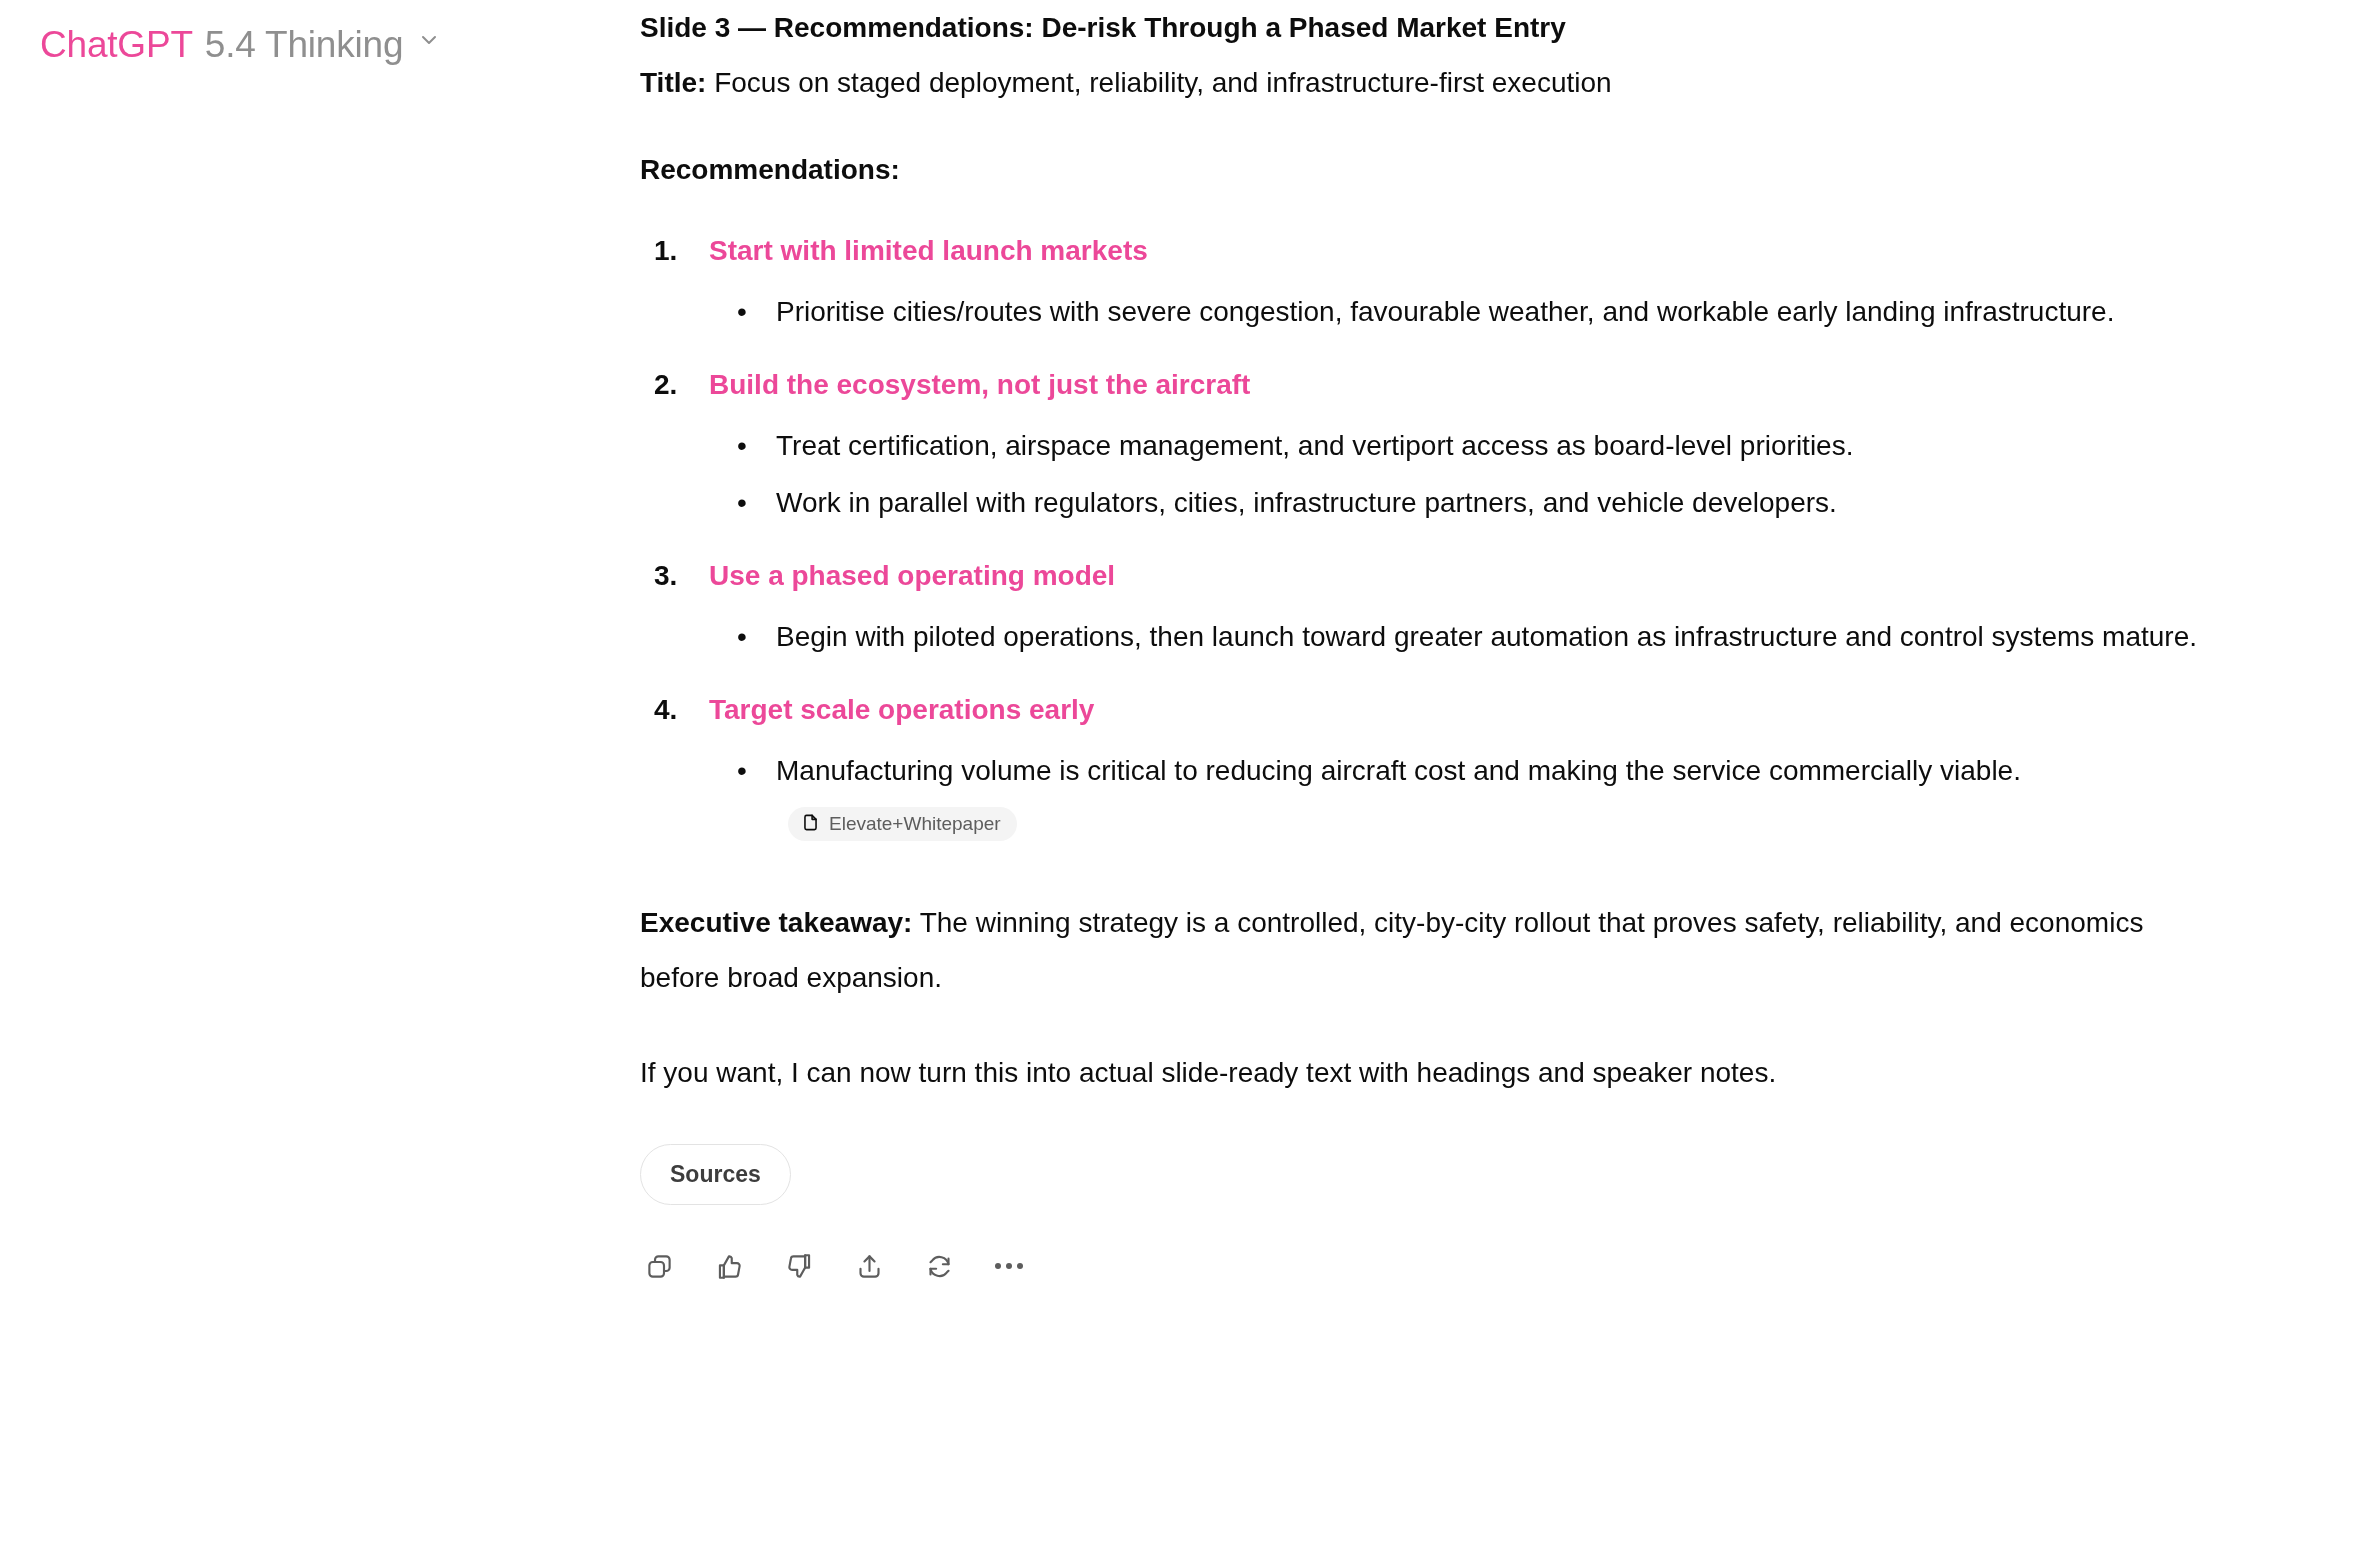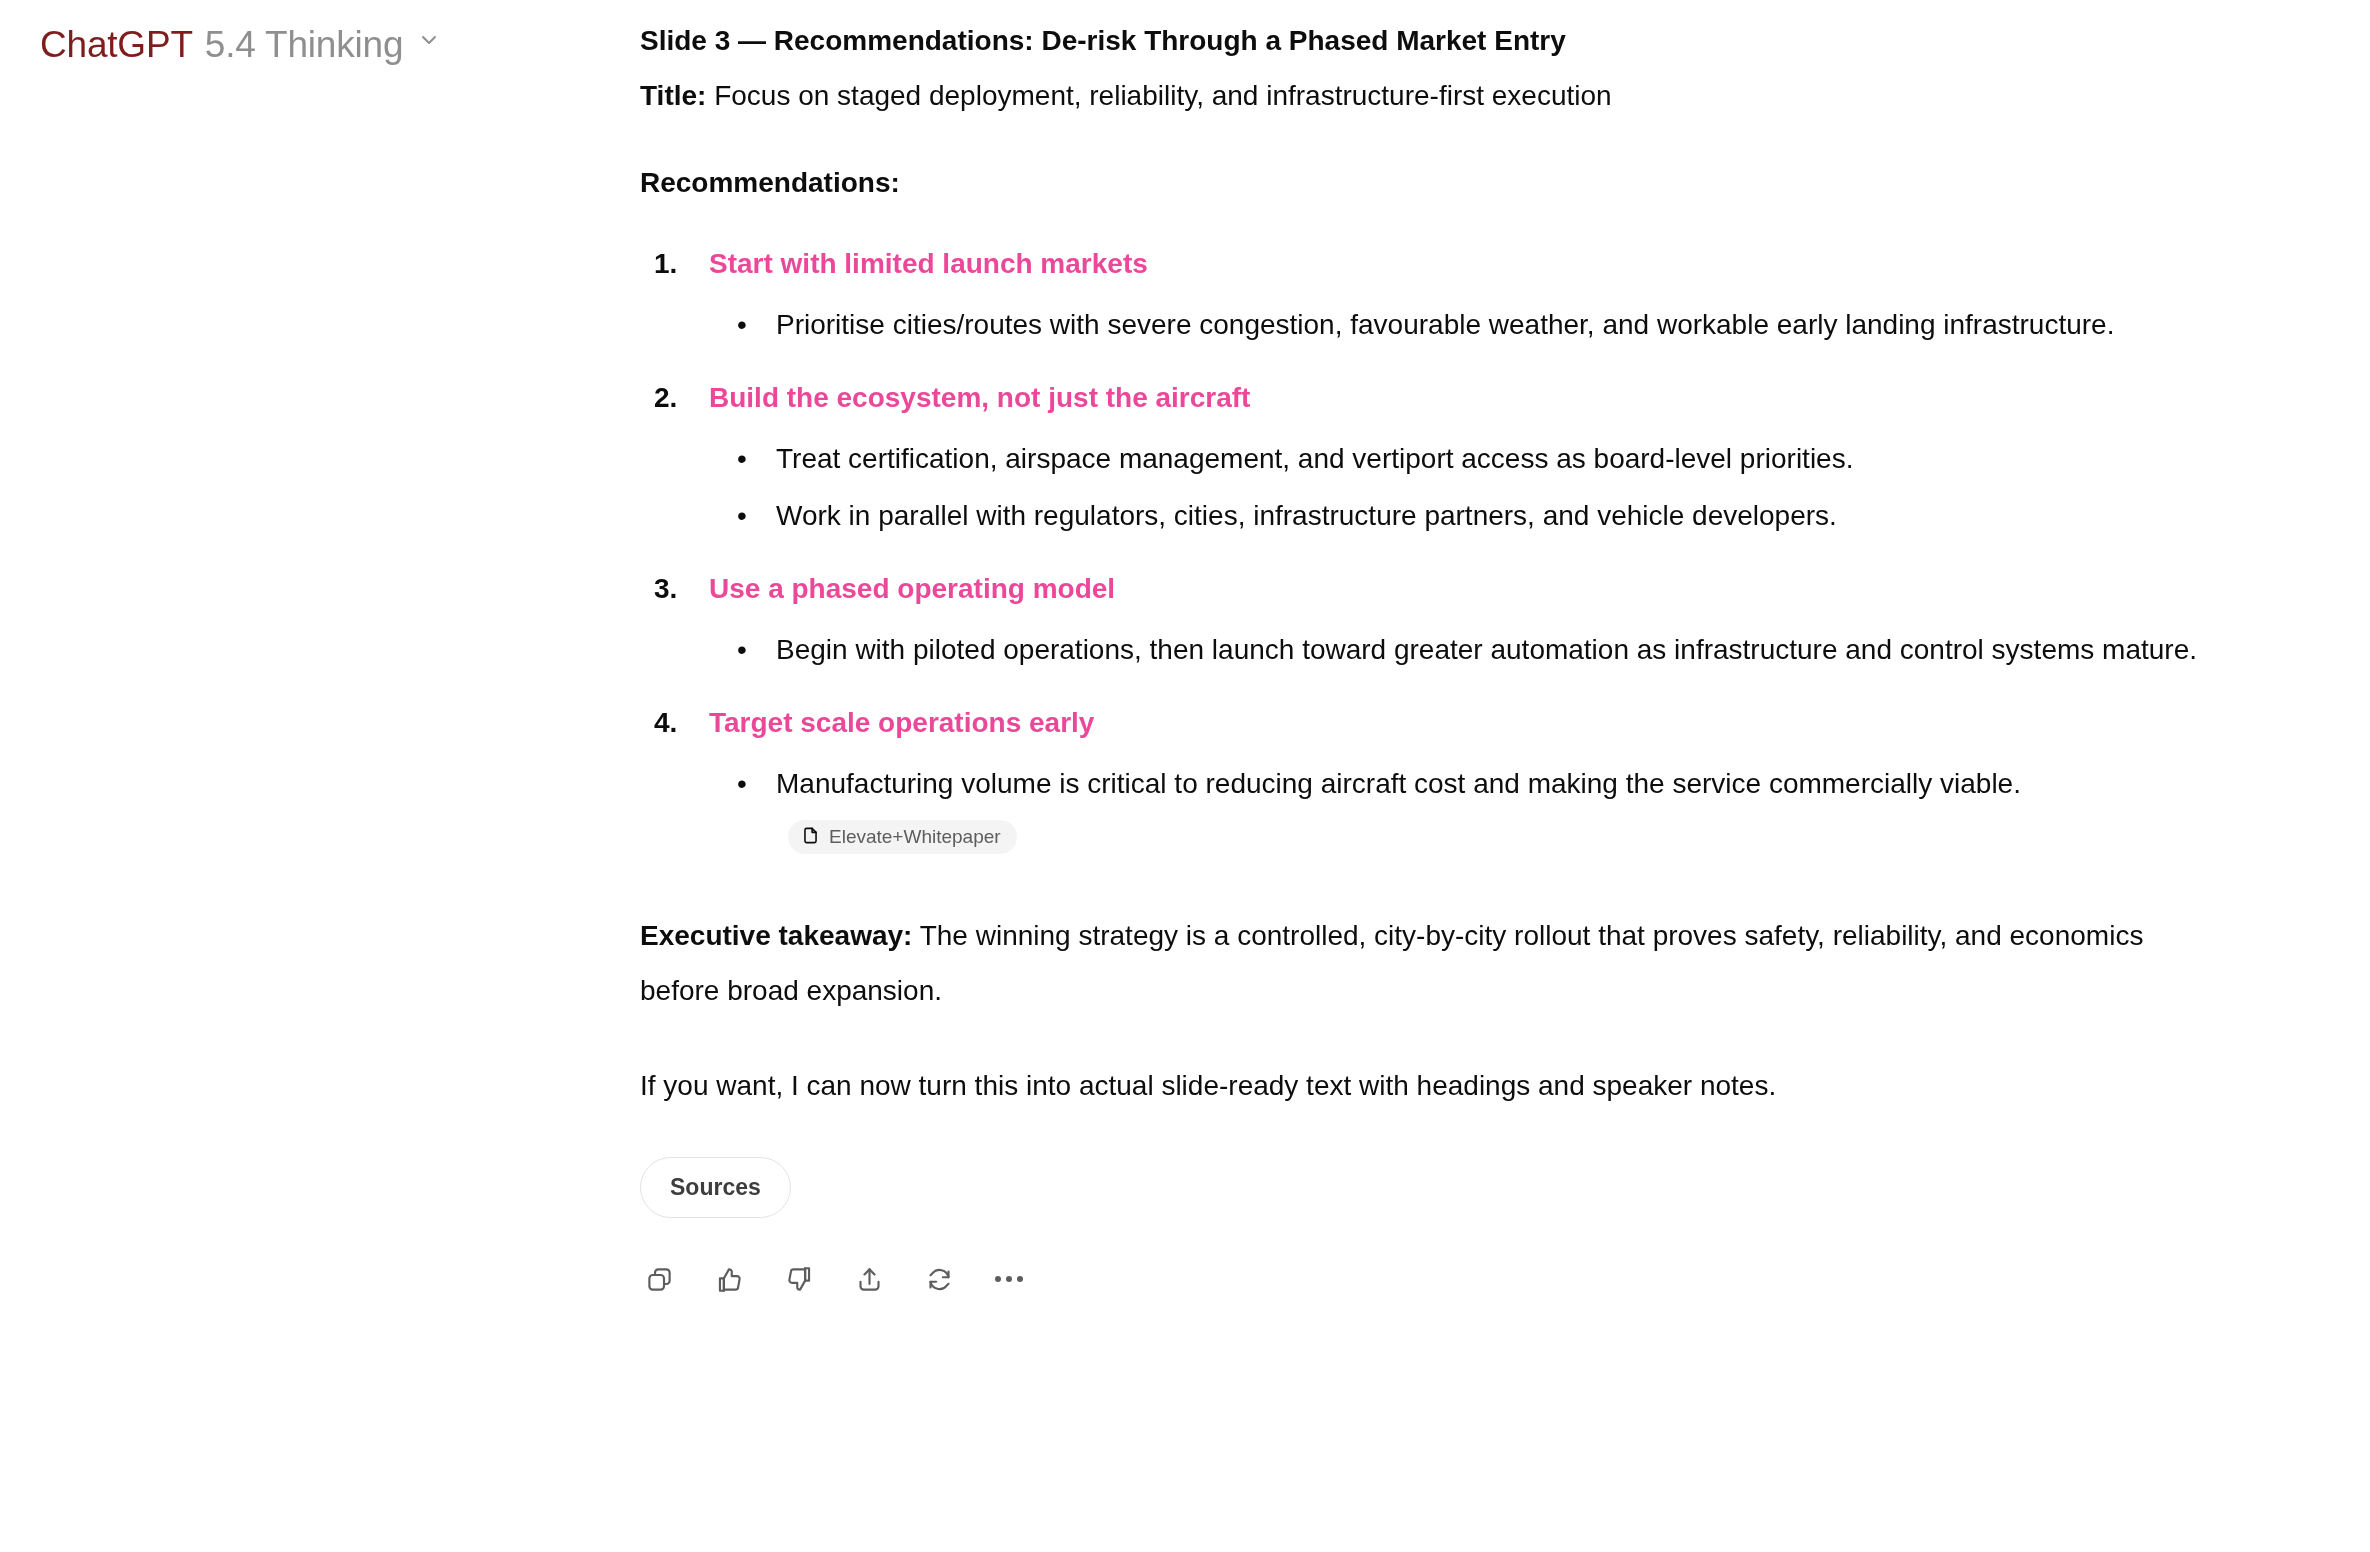--- a/index.html
+++ b/index.html
@@ -30,40 +30,40 @@
   .model-switcher {
     display: flex;
     align-items: baseline;
     gap: 12px;
     cursor: pointer;
     padding: 6px 10px;
     border-radius: 10px;
   }
   .brand-name {
     font-size: 37px;
-    color: #7f1d1d;
+    color: #ec4899;
     letter-spacing: -0.2px;
   }
   .model-version {
     font-size: 37px;
     color: #8f8f8f;
     letter-spacing: -0.2px;
   }
   .chevron-down {
     display: inline-block;
     position: relative;
     top: -5px;
     margin-left: 2px;
   }
 
   
   .message-column {
     position: absolute;
     left: 640px;
-    top: 13px;
+    top: 0;
     width: 1564px;
   }
 
   .md-h-bold {
     font-size: 28px;
     font-weight: bold;
     line-height: 55px;
     color: #0d0d0d;
     letter-spacing: 0px;
   }

